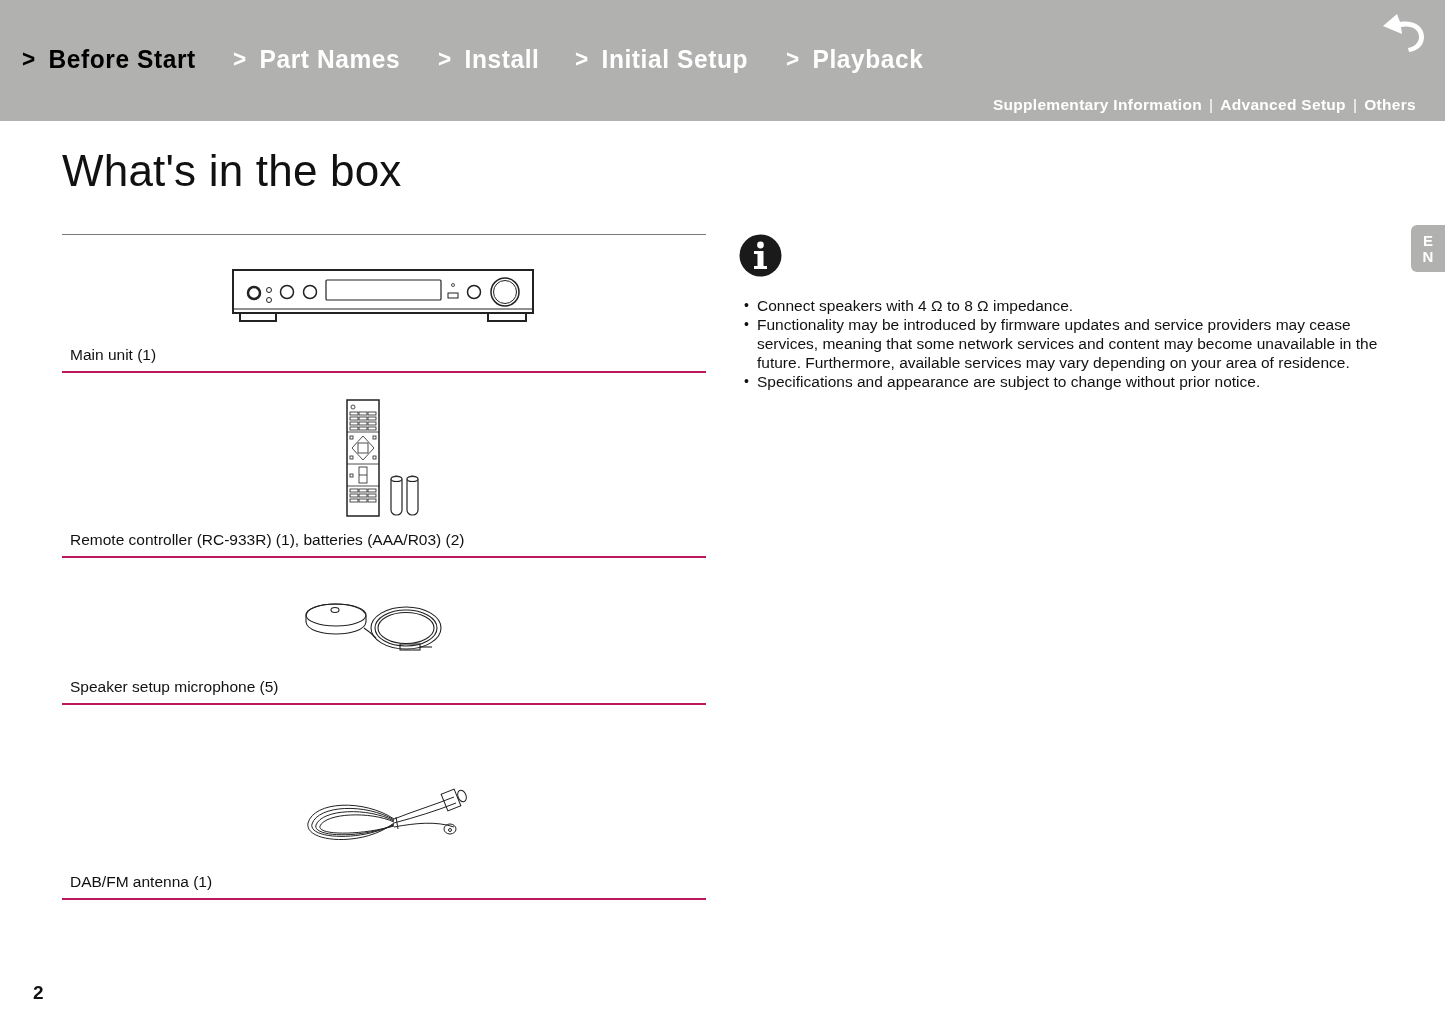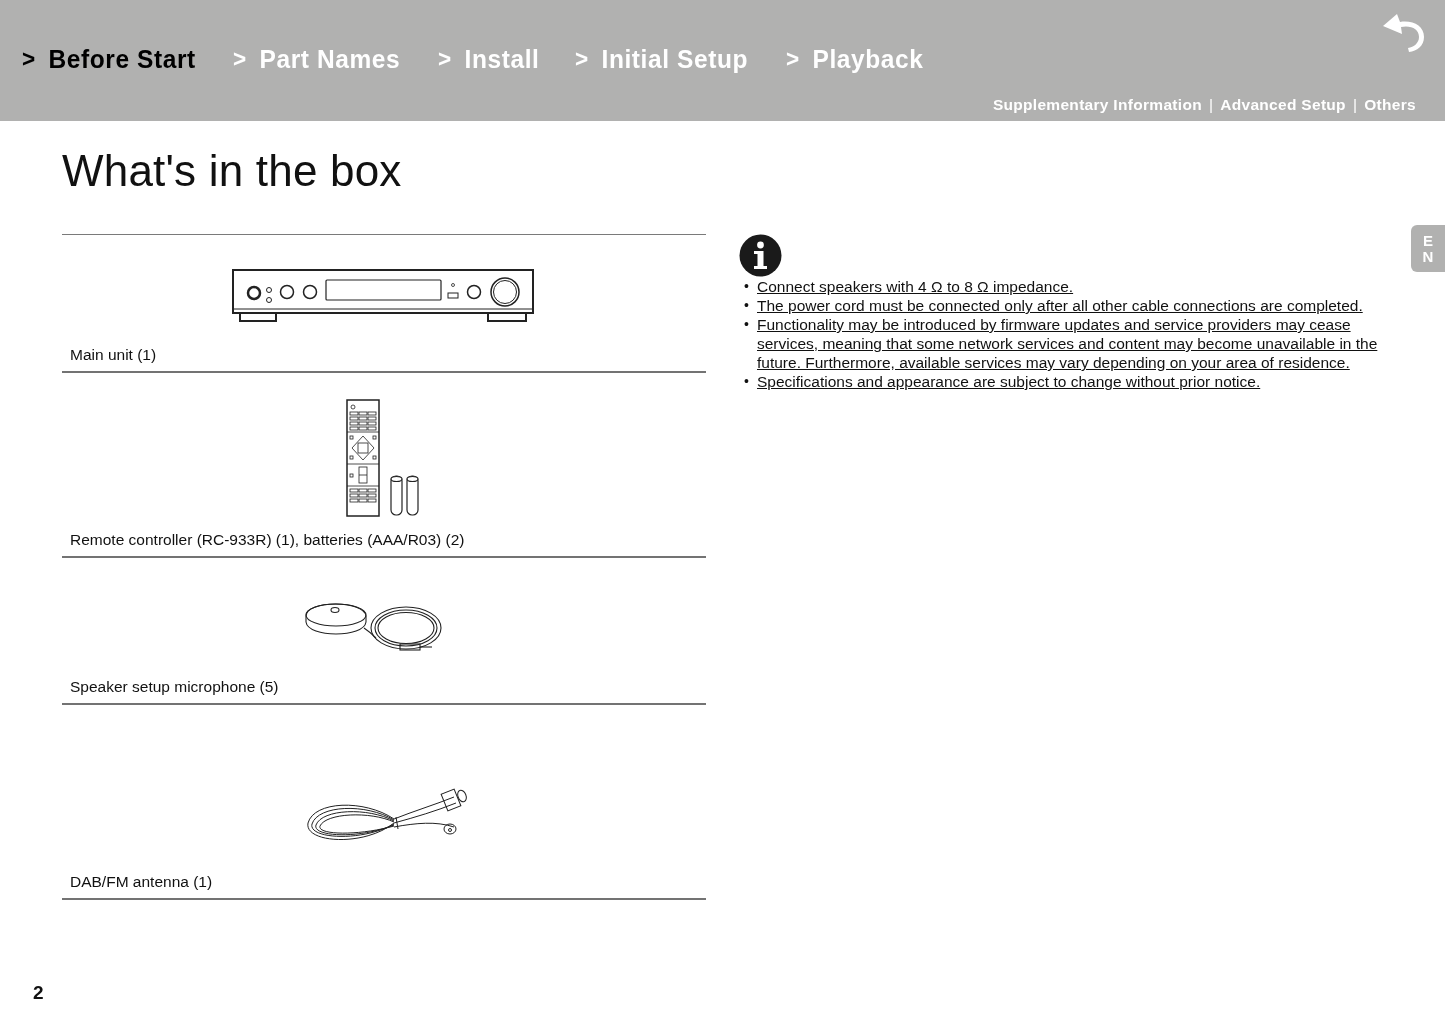--- a/index.html
+++ b/index.html
@@ -28,33 +28,33 @@
     .sub-nav .link { cursor: pointer; white-space: nowrap; }
     .back-icon { position: absolute; left: 1380px; top: 14px; width: 48px; height: 40px; cursor: pointer; }
 
     .page-title {
       position: absolute; left: 62px; top: 146px;
       font-size: 44px; font-weight: normal; color: #111; letter-spacing: 0.2px;
     }
 
     .items { position: absolute; left: 62px; top: 234px; width: 644px; }
     .items .top-rule { height: 1px; background: #7a7a7a; width: 100%; }
-    .item { position: relative; border-bottom: 2px solid #737373; text-align: center; }
+    .item { position: relative; border-bottom: 2px solid #be185d; text-align: center; }
     .item .caption {
       position: absolute; left: 8px; font-size: 15.5px; color: #111; white-space: nowrap;
     }
     .item .illus { position: absolute; }
     .item-main { height: 138px; }
     .item-remote { height: 185px; }
     .item-mic { height: 147px; }
     .item-ant { height: 147px; margin-top: 48px; }
 
     .notes { position: absolute; left: 739px; top: 234px; width: 650px; }
     .info-icon { width: 43px; height: 43px; display: block; }
-    .notes ul { list-style: none; margin-top: 0; text-decoration: underline; }
+    .notes ul { list-style: none; margin-top: 19px; }
     .notes li {
       position: relative; padding-left: 18px; font-size: 15.5px; line-height: 19px; color: #111;
     }
     .notes li::before {
       content: "\2022"; position: absolute; left: 5px; top: 0; font-size: 14px;
     }
 
     .lang-tab {
       position: absolute; left: 1411px; top: 225px; width: 34px; height: 47px;
       background: #b1b1b0; border-radius: 6px 0 0 6px;
@@ -219,21 +219,20 @@
 </div>
 
 <div class="notes">
   <svg class="info-icon" viewBox="0 0 43 43">
     <circle cx="21.5" cy="21.5" r="21" fill="#1a1a1a"></circle>
     <circle cx="21.5" cy="11" r="3.4" fill="#ffffff"></circle>
     <path d="M15 17 L24.5 17 L24.5 32 L28 32 L28 35 L15 35 L15 32 L18.5 32 L18.5 20 L15 20 Z" fill="#ffffff"></path>
   </svg>
   <ul>
     <li>Connect speakers with 4 Ω to 8 Ω impedance.</li>
-    <li>The power cord must be connected only after all other cable connections are completed.</li>
     <li>Functionality may be introduced by firmware updates and service providers may cease services, meaning that some network services and content may become unavailable in the future. Furthermore, available services may vary depending on your area of residence.</li>
     <li>Specifications and appearance are subject to change without prior notice.</li>
   </ul>
 </div>
 
 <div class="lang-tab">
   <span>E</span>
   <span>N</span>
 </div>
 

